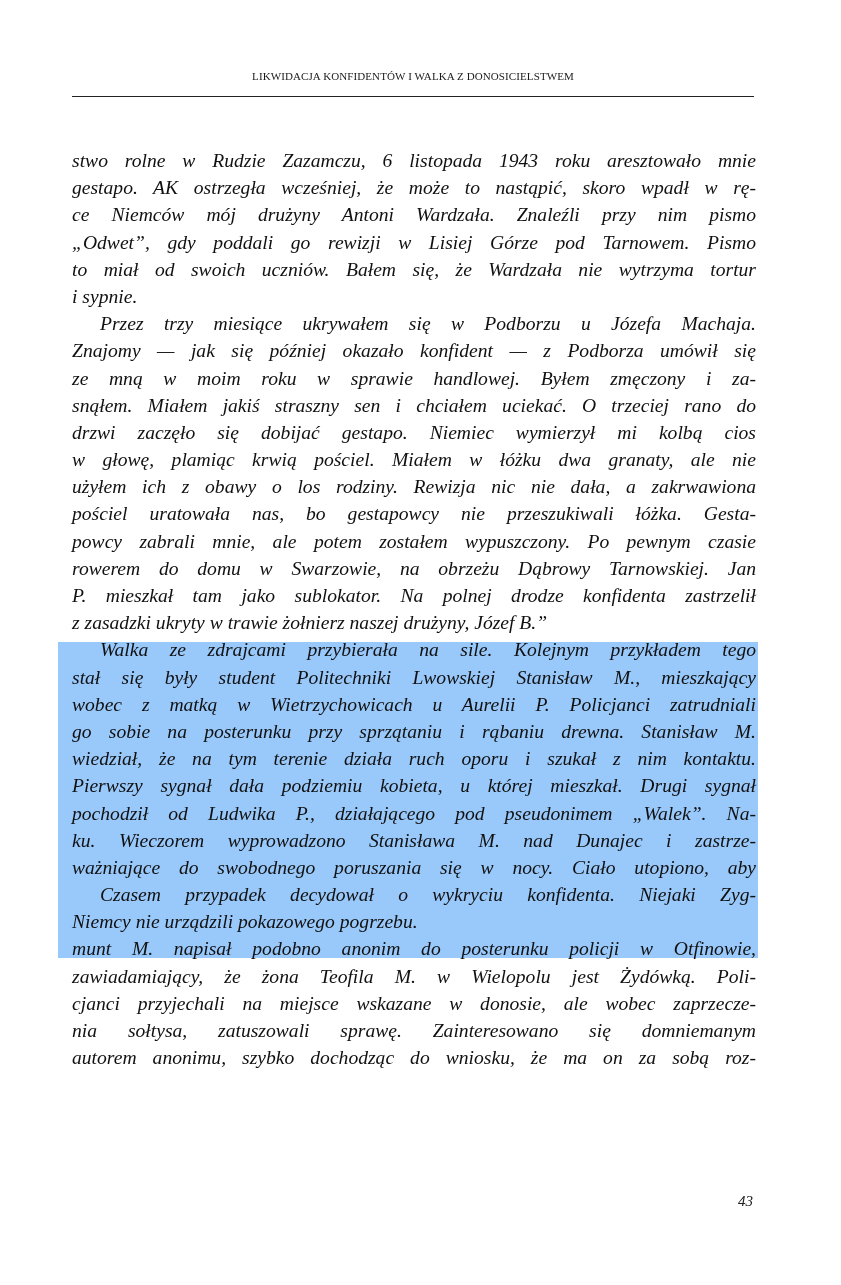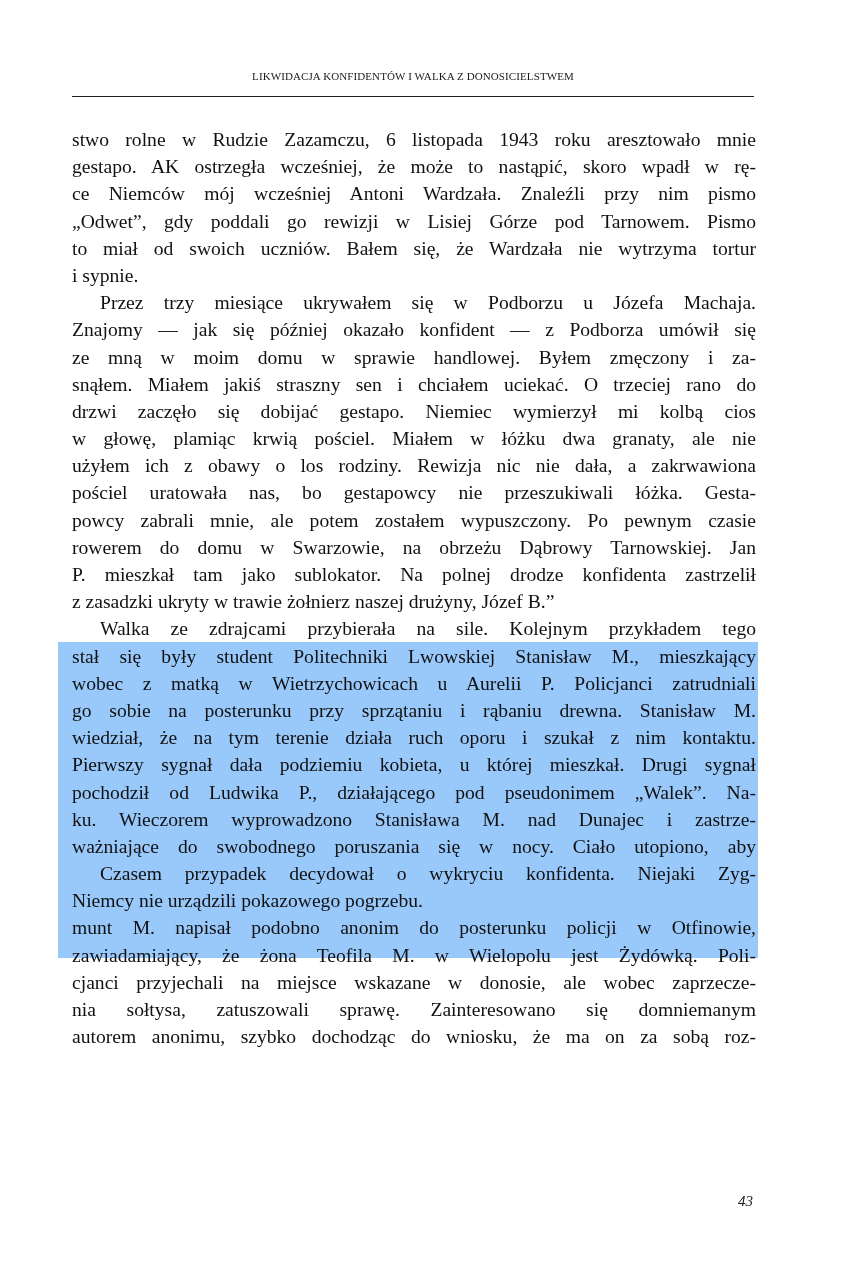--- a/index.html
+++ b/index.html
@@ -31,22 +31,23 @@
       position: absolute;
       left: 72px;
       top: 96px;
       width: 682px;
       height: 0;
       border-top: 1.6px solid #222;
     }
     .body-text {
       position: absolute;
       left: 72px;
-      top: 126px;
+      top: 147px;
       width: 684px;
+      font-style: italic;
     }
     .line {
       display: block;
       height: 27.2px;
       line-height: 27.2px;
       font-size: 19.6px;
       white-space: nowrap;
       text-align: justify;
       text-align-last: justify;
       letter-spacing: 0;
@@ -78,27 +79,27 @@
 <body>
 
 <div class="running-head">LIKWIDACJA KONFIDENTÓW I WALKA Z DONOSICIELSTWEM</div>
 <div class="head-rule"></div>
 
 <div class="highlight" style="background: rgb(153, 201, 251);"></div>
 
 <div class="body-text" id="body-text">
     <span class="line">stwo rolne w Rudzie Zazamczu, 6 listopada 1943 roku aresztowało mnie</span>
     <span class="line">gestapo. AK ostrzegła wcześniej, że może to nastąpić, skoro wpadł w rę-</span>
-    <span class="line">ce Niemców mój wcześniej Antoni Wardzała. Znaleźli przy nim pismo</span>
+    <span class="line">ce Niemców mój drużyny Antoni Wardzała. Znaleźli przy nim pismo</span>
     <span class="line">„Odwet”, gdy poddali go rewizji w Lisiej Górze pod Tarnowem. Pismo</span>
     <span class="line">to miał od swoich uczniów. Bałem się, że Wardzała nie wytrzyma tortur</span>
     <span class="line last">i sypnie.</span>
     <span class="line indent">Przez trzy miesiące ukrywałem się w Podborzu u Józefa Machaja.</span>
     <span class="line">Znajomy — jak się później okazało konfident — z Podborza umówił się</span>
-    <span class="line">ze mną w moim domu w sprawie handlowej. Byłem zmęczony i za-</span>
+    <span class="line">ze mną w moim roku w sprawie handlowej. Byłem zmęczony i za-</span>
     <span class="line">snąłem. Miałem jakiś straszny sen i chciałem uciekać. O trzeciej rano do</span>
     <span class="line">drzwi zaczęło się dobijać gestapo. Niemiec wymierzył mi kolbą cios</span>
     <span class="line">w głowę, plamiąc krwią pościel. Miałem w łóżku dwa granaty, ale nie</span>
     <span class="line">użyłem ich z obawy o los rodziny. Rewizja nic nie dała, a zakrwawiona</span>
     <span class="line">pościel uratowała nas, bo gestapowcy nie przeszukiwali łóżka. Gesta-</span>
     <span class="line">powcy zabrali mnie, ale potem zostałem wypuszczony. Po pewnym czasie</span>
     <span class="line">rowerem do domu w Swarzowie, na obrzeżu Dąbrowy Tarnowskiej. Jan</span>
     <span class="line">P. mieszkał tam jako sublokator. Na polnej drodze konfidenta zastrzelił</span>
     <span class="line last">z zasadzki ukryty w trawie żołnierz naszej drużyny, Józef B.”</span>
     <span class="line indent">Walka ze zdrajcami przybierała na sile. Kolejnym przykładem tego</span>

